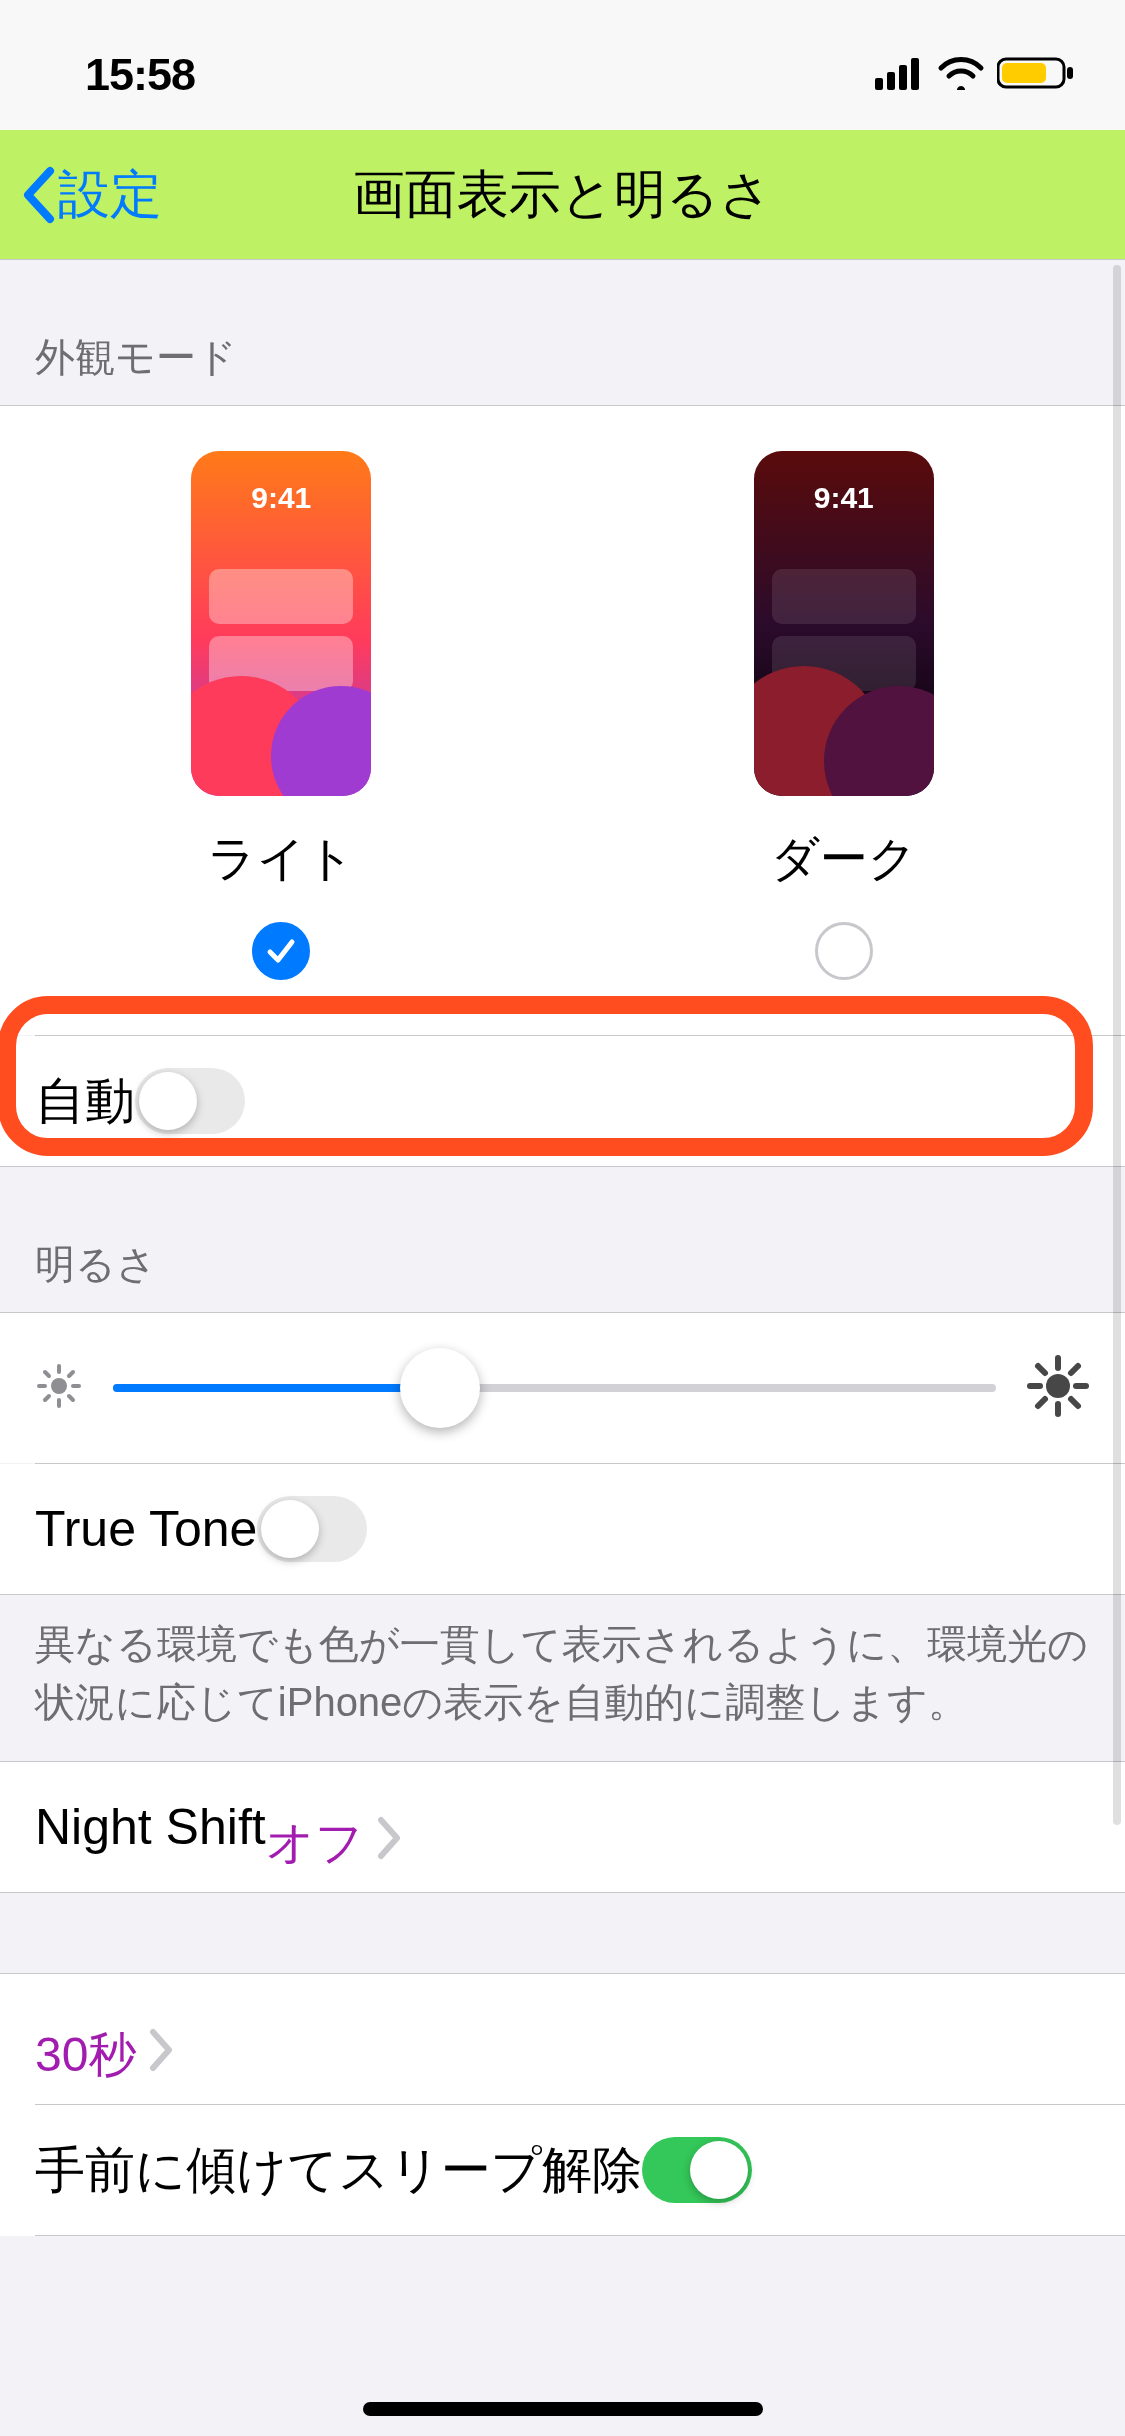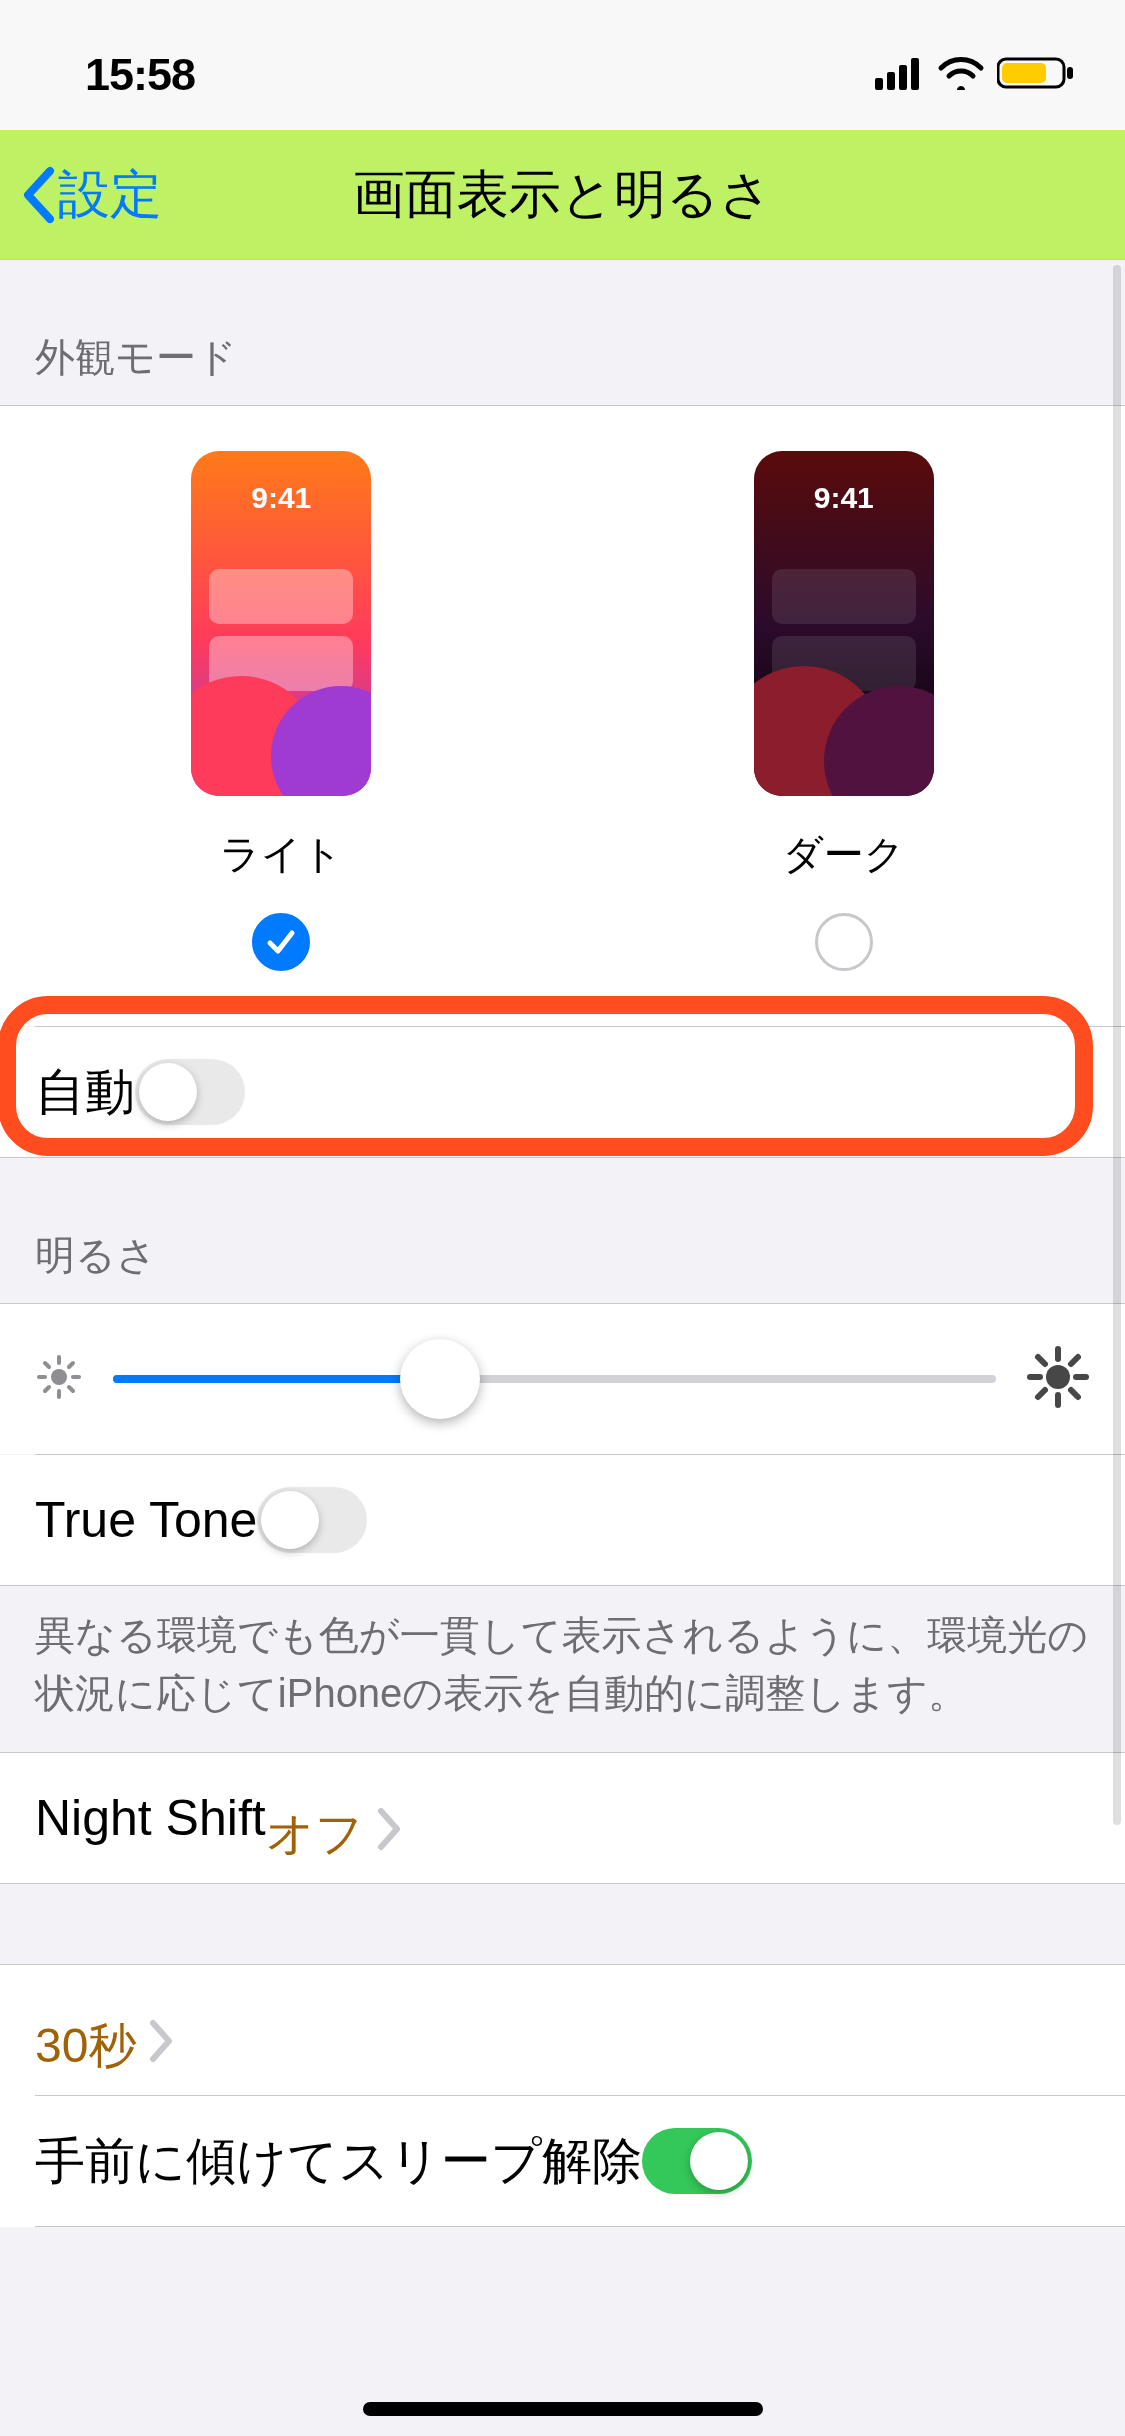--- a/index.html
+++ b/index.html
@@ -67,21 +67,21 @@
   .sep { height: 1px; background: #c7c7cc; margin-left: 35px; }
   .sep-full { height: 1px; background: #c7c7cc; }
 
   .cell {
     min-height: 130px;
     display: flex;
     align-items: center;
     padding: 0 35px;
     font-size: 50px;
   }
-  .cell .value { color: #a16207; font-size: 48px; display:flex; align-items:center; gap:13px;margin-top:32px;}
+  .cell .value { color: #a21caf; font-size: 48px; display:flex; align-items:center; gap:13px;margin-top:32px;}
 
   
   .appearance-row {
     background: #fff;
     padding: 45px 0 55px 0;
     display: flex;
   }
   .appearance-opt {
     flex: 1;
     display: flex;
@@ -101,21 +101,21 @@
   .thumb-card { position:absolute; left:18px; right:18px; height:55px; border-radius:10px; }
   .thumb-light .thumb-card { background: rgba(255,255,255,0.35); }
   .thumb-dark  .thumb-card { background: rgba(255,255,255,0.10); }
   .thumb-card.c1 { top:118px; }
   .thumb-card.c2 { top:185px; }
   .thumb-light .blob1 { position:absolute; bottom:-40px; left:-30px; width:160px; height:160px; background:#ff3b5c; border-radius:50%; }
   .thumb-light .blob2 { position:absolute; bottom:-30px; right:-40px; width:140px; height:140px; background:#a03bd1; border-radius:50%; }
   .thumb-dark  .blob1 { position:absolute; bottom:-30px; left:-30px; width:160px; height:160px; background:#8b1d2c; border-radius:50%; }
   .thumb-dark  .blob2 { position:absolute; bottom:-40px; right:-40px; width:150px; height:150px; background:#52123f; border-radius:50%; }
 
-  .opt-label { font-size: 40px; }
+  .opt-label { font-size: 48px; }
   .radio {
     width: 58px; height: 58px; border-radius: 50%;
     border: 3px solid #c7c7cc; background:#fff;
     display:flex; align-items:center; justify-content:center;
   }
   .radio.on { background:#007aff; border-color:#007aff; }
 
   
   .switch {
     width: 110px; height: 66px; border-radius: 33px; position: relative; flex: 0 0 auto;

